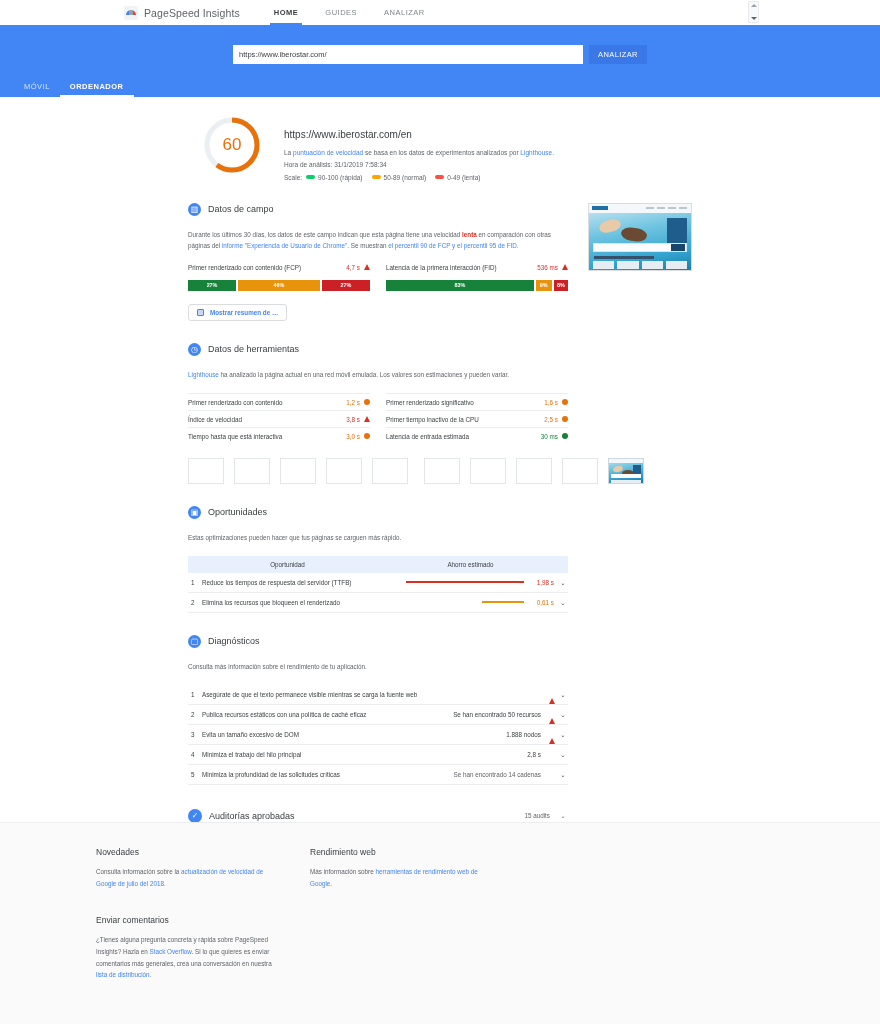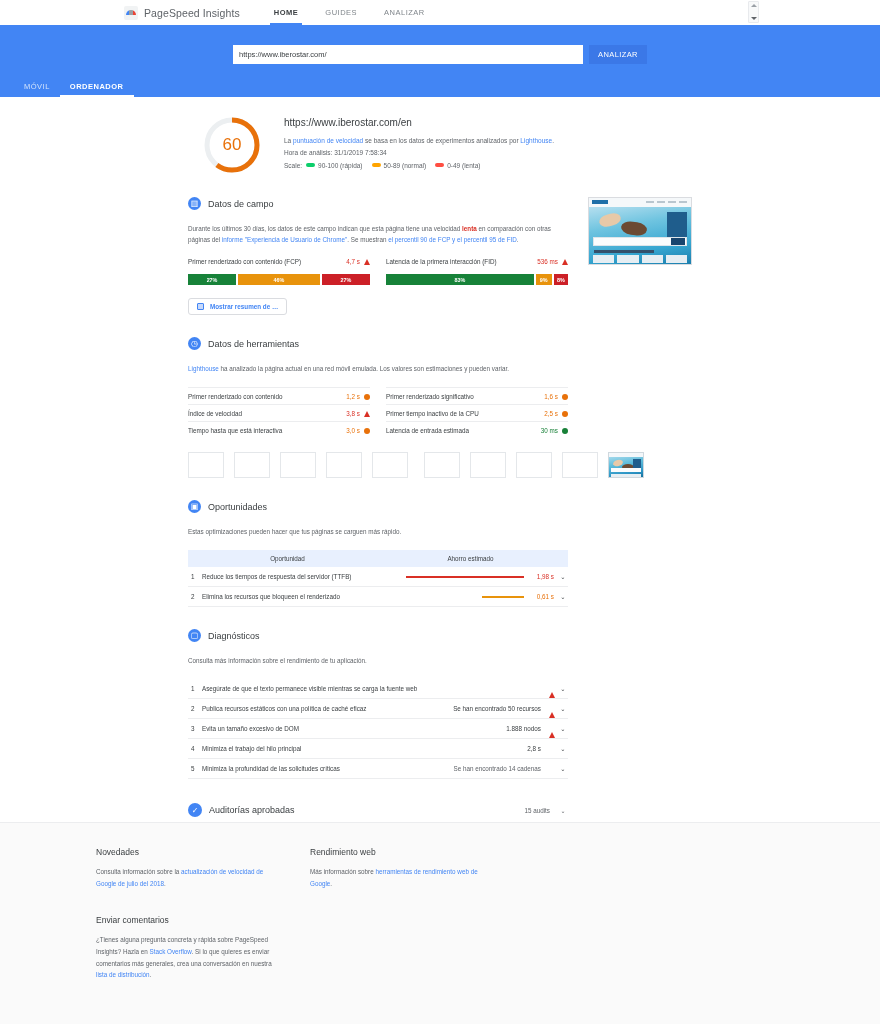--- a/index.html
+++ b/index.html
@@ -74,21 +74,21 @@
   
   .report { padding-top:14px; }
   .scorerow { display:flex; padding-left:202px; }
   .gauge { width:60px; height:60px; position:relative; flex:none; margin-top:4px;text-decoration:underline; }
   .gauge svg { transform:rotate(-90deg); }
   .gauge .val {
     position:absolute; inset:0; display:flex; align-items:center; justify-content:center;
     font-size:17px; color:#e8710a;
   }
   .scoreinfo { margin-left:22px; padding-top:6px; }
-  .score-url { font-size:10px; color:#3c4043; margin-bottom:7px; }
+  .score-url { font-size:10px; color:#3c4043; margin-bottom:7px;margin-top:12px; }
   .score-line { font-size:6.5px; color:#5f6368; line-height:1.9; }
   a.l { color:#4285f4; text-decoration:none; }
   .scale-row { display:flex; align-items:center; font-size:6.5px; color:#5f6368; gap:4px; margin-top:2px;}
   .pill { display:inline-block; width:9px; height:4px; border-radius:2px; }
   .pill.g{background:#0cce6b;} .pill.o{background:#ffa400;} .pill.r{background:#ff4e42;}
   .scale-item{ margin-right:5px; display:flex; align-items:center; gap:3px;}
 
   
   .section { width:380px; margin-left:188px; margin-top:22px; position:relative;}
   .sec-head { display:flex; align-items:center; gap:7px; }

